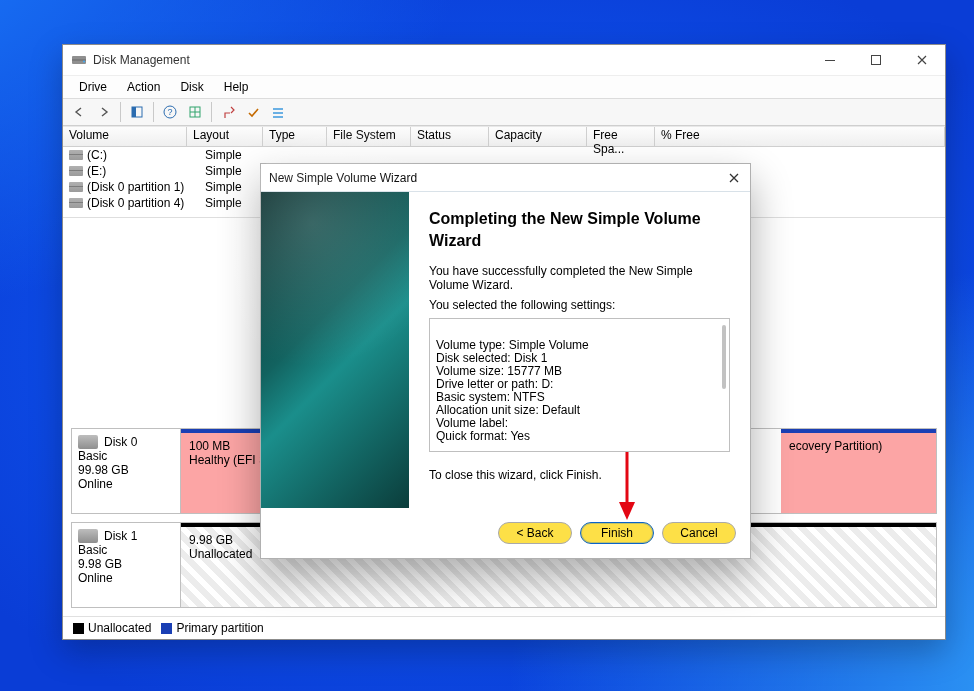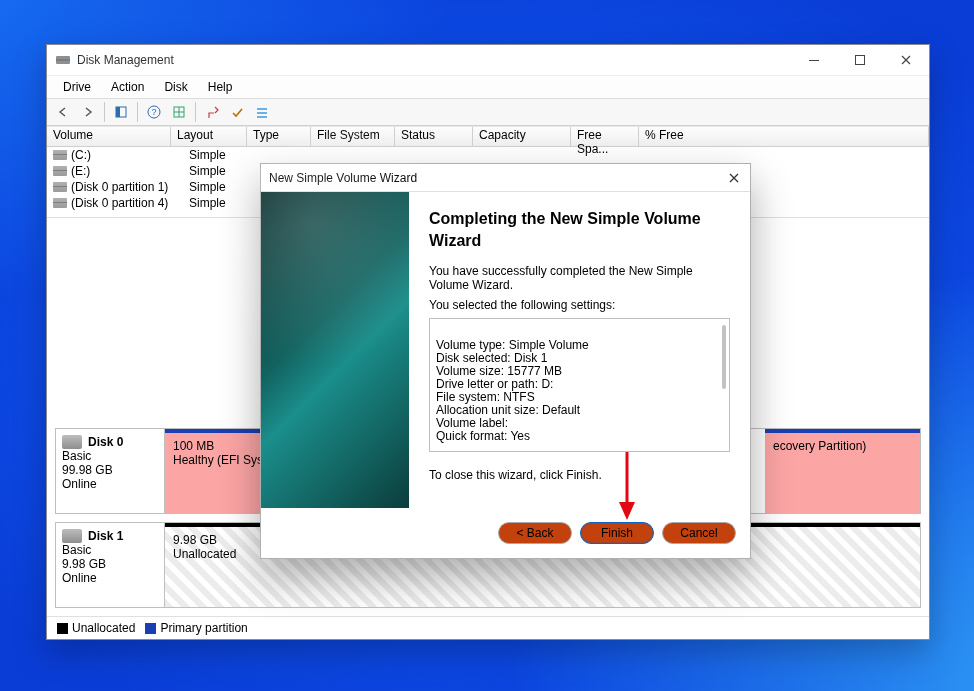--- a/index.html
+++ b/index.html
@@ -3,21 +3,21 @@
 <meta charset="utf-8">
 <style>
   html,body{margin:0;padding:0;font-family:"Segoe UI",Tahoma,sans-serif;font-size:12px;color:#000;width:974px;height:691px;overflow:hidden}
   
   .desktop{position:relative;width:974px;height:691px;background:#0c4fe0;background-image:
     radial-gradient(1200px 800px at 120% 100%, #38b3ff 0%, rgba(56,179,255,0) 55%),
     radial-gradient(1200px 700px at -20% -10%, #1d82ff 0%, rgba(29,130,255,0) 55%),
     radial-gradient(900px 600px at 50% 50%, #1163ff 0%, #0a3dd6 70%);}
   .desktop::before,.desktop::after{content:"";position:absolute;inset:0;background:no-repeat;mix-blend-mode:screen;}
   
-  .win{position:absolute;left:46px;top:44px;width:882px;height:594px;background:#fff;border:1px solid #8b8b8b;box-shadow:0 12px 30px rgba(0,0,0,.25);display:flex;flex-direction:column}
+  .win{position:absolute;left:62px;top:44px;width:882px;height:594px;background:#fff;border:1px solid #8b8b8b;box-shadow:0 12px 30px rgba(0,0,0,.25);display:flex;flex-direction:column}
   .titlebar{height:30px;display:flex;align-items:center;padding:0 0 0 8px;border-bottom:1px solid #eee}
   .titlebar .ttl{margin-left:6px;color:#333}
   .winicon{width:16px;height:16px}
   .winicon svg{width:16px;height:16px}
   .sysbtns{margin-left:auto;display:flex}
   .sysbtn{width:46px;height:30px;display:flex;align-items:center;justify-content:center;color:#444}
   .menubar{height:22px;display:flex;align-items:center;padding:0 6px;border-bottom:1px solid #dcdcdc;background:#fdfdfd}
   .menubar span{padding:2px 10px}
   .toolbar{height:26px;display:flex;align-items:center;gap:1px;padding:0 4px;border-bottom:1px solid #cfcfcf;background:#f7f7f7}
   .tbtn{width:22px;height:22px;display:flex;align-items:center;justify-content:center;border:1px solid transparent;border-radius:2px}
@@ -30,21 +30,21 @@
   .list{background:#fff}
   .row{display:flex;height:16px;align-items:center}
   .cell{padding:0 6px;font-size:12px}
   .cell.c0{display:flex;align-items:center;gap:4px}
   .diskicon{width:14px;height:10px;background:linear-gradient(#b0b0b0,#9b9b9b);border-radius:1px;position:relative}
   .diskicon::after{content:"";position:absolute;left:0;top:4px;width:14px;height:1px;background:rgba(0,0,0,.25)}
   .midspacer{flex:1;border-top:1px solid #dedede}
   
   .diskpane{margin:8px 8px 0 8px;border:1px solid #bfbfbf;background:#fff;height:84px;display:flex}
   .diskpane .left{width:96px;border-right:1px solid #bfbfbf;background:#fff;display:flex;flex-direction:column;padding:6px 6px}
-  .left .dname{display:flex;align-items:center;gap:6px;font-weight:700}
+  .left .dname{display:flex;align-items:center;gap:6px;font-weight:400}
   .left .hdd{width:20px;height:14px;background:linear-gradient(#bdbdbd,#8e8e8e);border-radius:2px}
   .left .sm{font-size:12px;line-height:14px}
   .diskpane .right{flex:1;position:relative;padding:0;overflow:hidden}
   .part{position:absolute;top:0;bottom:0;border-top:4px solid #1a3fb4;background:#fca5a5;padding:6px 8px;font-size:12px;line-height:14px}
   .part.unalloc{border-top-color:#000;background:repeating-linear-gradient(45deg,#ececec 0 6px,#fff 6px 12px)}
   
   .legend{height:22px;display:flex;align-items:center;gap:10px;padding:0 10px;border-top:1px solid #e0e0e0}
   .sw{width:11px;height:11px;display:inline-block;margin-right:4px;vertical-align:middle}
   .sw.k{background:#000}.sw.p{background:#1a3fb4}
   
@@ -54,21 +54,21 @@
   .dlg-body{display:flex}
   .banner{width:148px;min-height:316px;background:linear-gradient(135deg,#0b2f2e 0%,#12625f 40%,#1a8e8b 55%,#0b3d3b 100%);position:relative}
   .banner::after{content:"";position:absolute;left:-40px;top:-60px;width:260px;height:260px;border-radius:50%;background:radial-gradient(circle at 35% 35%, rgba(255,255,255,.18), rgba(255,255,255,0) 60%)}
   .dlg-right{flex:1;padding:10px 20px 0 20px}
   .dlg-right h2{font-size:16px;font-weight:700;margin:6px 0 12px 0;line-height:22px;color:#000}
   .dlg-right p{margin:6px 0;font-size:12px}
   .settings{border:1px solid #bfbfbf;padding:20px 6px;height:92px;overflow:hidden;position:relative}
   .settings .sb{position:absolute;right:3px;top:6px;width:4px;height:64px;background:#c2c2c2;border-radius:2px}
   .settings div{font-size:12px;line-height:13px}
   .dlg-btns{display:flex;justify-content:flex-end;gap:8px;padding:14px 14px;border-top:none}
-  .wb{width:74px;height:22px;font-size:12px;background:#c2410c;border:1px solid #a9a9a9;border-radius:11px}
+  .wb{width:74px;height:22px;font-size:12px;background:#fde047;border:1px solid #a9a9a9;border-radius:11px}
   .wb.def{border:1px solid #0a63c9;box-shadow:inset 0 0 0 1px rgba(10,99,201,.25)}
   
   .arrow{position:absolute;left:616px;top:450px;width:22px;height:72px;pointer-events:none}
   .arrow svg{width:22px;height:72px}
 </style>
 </head>
 <body>
 
 <div class="desktop">
 
@@ -264,21 +264,21 @@
       <div class="dlg-right">
         <h2>Completing the New Simple Volume Wizard</h2>
         <p>You have successfully completed the New Simple Volume Wizard.</p>
         <p>You selected the following settings:</p>
         <div class="settings">
           <div class="sb"></div>
           <div>Volume type: Simple Volume</div>
           <div>Disk selected: Disk 1</div>
           <div>Volume size: 15777 MB</div>
           <div>Drive letter or path: D:</div>
-          <div>File system: NTFS</div>
+          <div>Basic system: NTFS</div>
           <div>Allocation unit size: Default</div>
           <div>Volume label:</div>
           <div>Quick format: Yes</div>
         </div>
         <p style="margin-top:16px">To close this wizard, click Finish.</p>
       </div>
     </div>
     <div class="dlg-btns">
       <button class="wb">&lt; Back</button>
       <button class="wb def">Finish</button>

